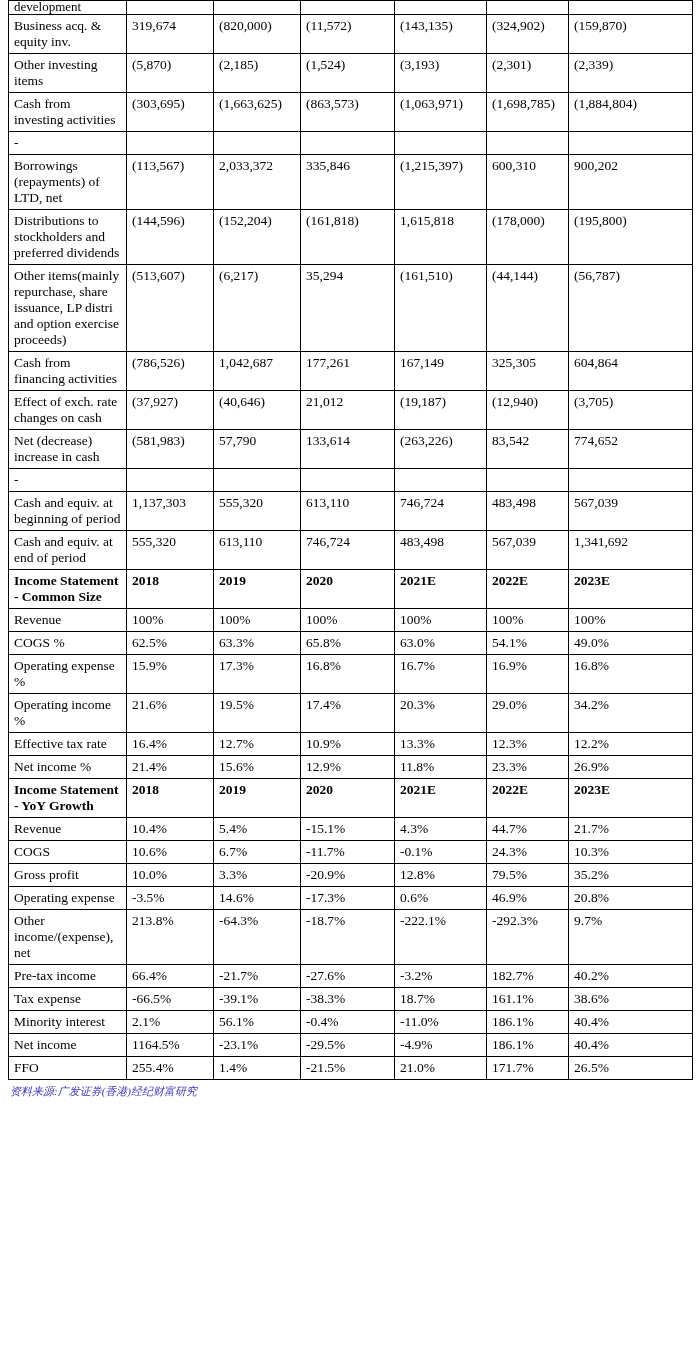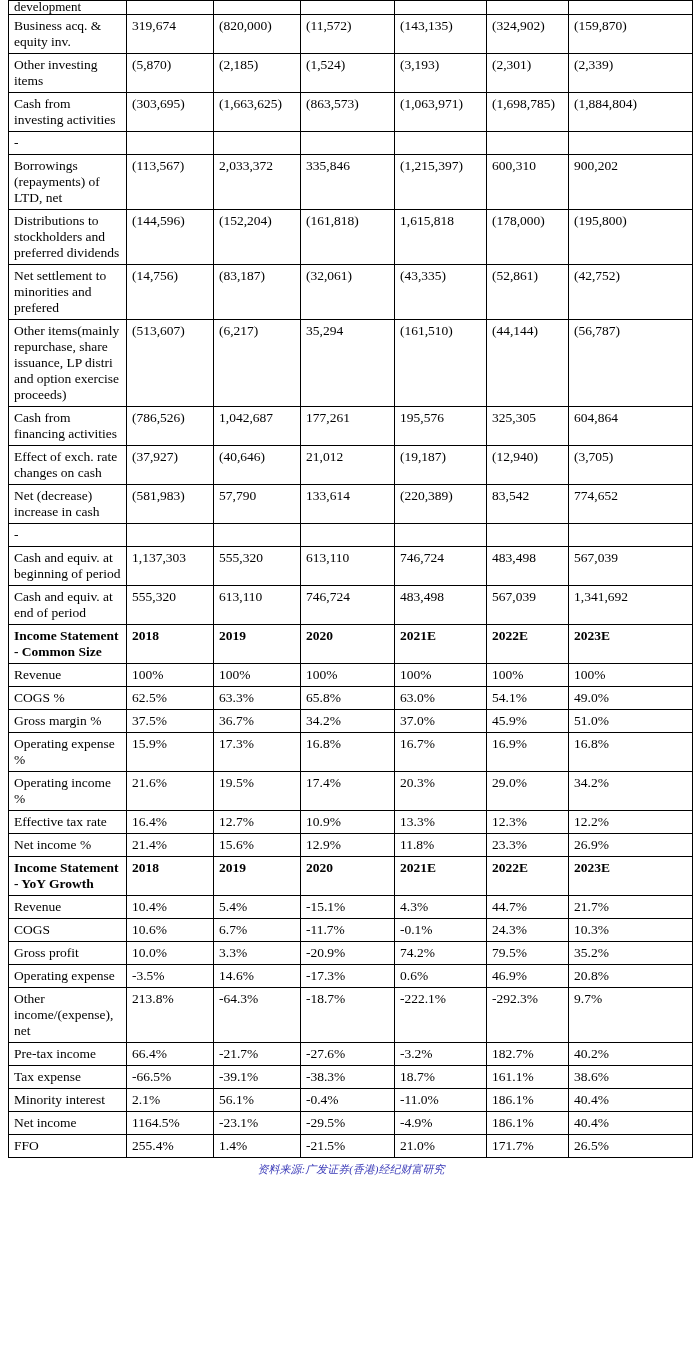--- a/index.html
+++ b/index.html
@@ -45,21 +45,20 @@
     font-size: 13px;
   }
   tr.row-spacer td {
     height: 21px;
   }
   .footer-note {
     margin: 5px 0 4px 2px;
     font-style: italic;
     font-size: 11px;
     line-height: 13px;
-    text-align: center;
   }
 </style>
 </head>
 <body>
 
 <div class="page">
 
   <table class="fin-table">
     <colgroup>
       <col style="width:118px">
@@ -128,61 +127,52 @@
         <tr class="row-data">
           <td class="label-cell">Distributions to stockholders and preferred dividends</td>
           <td class="value-cell">(144,596)</td>
           <td class="value-cell">(152,204)</td>
           <td class="value-cell">(161,818)</td>
           <td class="value-cell">1,615,818</td>
           <td class="value-cell">(178,000)</td>
           <td class="value-cell">(195,800)</td>
         </tr>
         <tr class="row-data">
-          <td class="label-cell">Net settlement to minorities and prefered</td>
-          <td class="value-cell">(14,756)</td>
-          <td class="value-cell">(83,187)</td>
-          <td class="value-cell">(32,061)</td>
-          <td class="value-cell">(43,335)</td>
-          <td class="value-cell">(52,861)</td>
-          <td class="value-cell">(42,752)</td>
-        </tr>
-        <tr class="row-data">
           <td class="label-cell">Other items(mainly repurchase, share issuance, LP distri and option exercise proceeds)</td>
           <td class="value-cell">(513,607)</td>
           <td class="value-cell">(6,217)</td>
           <td class="value-cell">35,294</td>
           <td class="value-cell">(161,510)</td>
           <td class="value-cell">(44,144)</td>
           <td class="value-cell">(56,787)</td>
         </tr>
         <tr class="row-data">
           <td class="label-cell">Cash from financing activities</td>
           <td class="value-cell">(786,526)</td>
           <td class="value-cell">1,042,687</td>
           <td class="value-cell">177,261</td>
-          <td class="value-cell">195,576</td>
+          <td class="value-cell">167,149</td>
           <td class="value-cell">325,305</td>
           <td class="value-cell">604,864</td>
         </tr>
         <tr class="row-data">
           <td class="label-cell">Effect of exch. rate changes on cash</td>
           <td class="value-cell">(37,927)</td>
           <td class="value-cell">(40,646)</td>
           <td class="value-cell">21,012</td>
           <td class="value-cell">(19,187)</td>
           <td class="value-cell">(12,940)</td>
           <td class="value-cell">(3,705)</td>
         </tr>
         <tr class="row-data">
           <td class="label-cell">Net (decrease) increase in cash</td>
           <td class="value-cell">(581,983)</td>
           <td class="value-cell">57,790</td>
           <td class="value-cell">133,614</td>
-          <td class="value-cell">(220,389)</td>
+          <td class="value-cell">(263,226)</td>
           <td class="value-cell">83,542</td>
           <td class="value-cell">774,652</td>
         </tr>
         <tr class="row-spacer">
           <td class="label-cell">-</td>
           <td class="value-cell"></td>
           <td class="value-cell"></td>
           <td class="value-cell"></td>
           <td class="value-cell"></td>
           <td class="value-cell"></td>
@@ -227,29 +217,20 @@
         <tr class="row-data">
           <td class="label-cell">COGS %</td>
           <td class="value-cell">62.5%</td>
           <td class="value-cell">63.3%</td>
           <td class="value-cell">65.8%</td>
           <td class="value-cell">63.0%</td>
           <td class="value-cell">54.1%</td>
           <td class="value-cell">49.0%</td>
         </tr>
         <tr class="row-data">
-          <td class="label-cell">Gross margin %</td>
-          <td class="value-cell">37.5%</td>
-          <td class="value-cell">36.7%</td>
-          <td class="value-cell">34.2%</td>
-          <td class="value-cell">37.0%</td>
-          <td class="value-cell">45.9%</td>
-          <td class="value-cell">51.0%</td>
-        </tr>
-        <tr class="row-data">
           <td class="label-cell">Operating expense %</td>
           <td class="value-cell">15.9%</td>
           <td class="value-cell">17.3%</td>
           <td class="value-cell">16.8%</td>
           <td class="value-cell">16.7%</td>
           <td class="value-cell">16.9%</td>
           <td class="value-cell">16.8%</td>
         </tr>
         <tr class="row-data">
           <td class="label-cell">Operating income %</td>
@@ -303,21 +284,21 @@
           <td class="value-cell">-11.7%</td>
           <td class="value-cell">-0.1%</td>
           <td class="value-cell">24.3%</td>
           <td class="value-cell">10.3%</td>
         </tr>
         <tr class="row-data">
           <td class="label-cell">Gross profit</td>
           <td class="value-cell">10.0%</td>
           <td class="value-cell">3.3%</td>
           <td class="value-cell">-20.9%</td>
-          <td class="value-cell">74.2%</td>
+          <td class="value-cell">12.8%</td>
           <td class="value-cell">79.5%</td>
           <td class="value-cell">35.2%</td>
         </tr>
         <tr class="row-data">
           <td class="label-cell">Operating expense</td>
           <td class="value-cell">-3.5%</td>
           <td class="value-cell">14.6%</td>
           <td class="value-cell">-17.3%</td>
           <td class="value-cell">0.6%</td>
           <td class="value-cell">46.9%</td>

